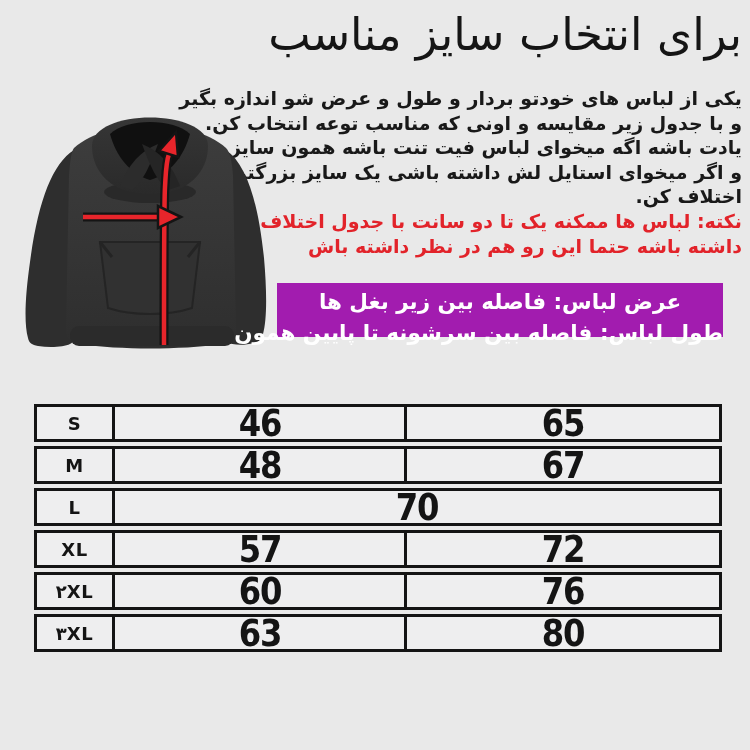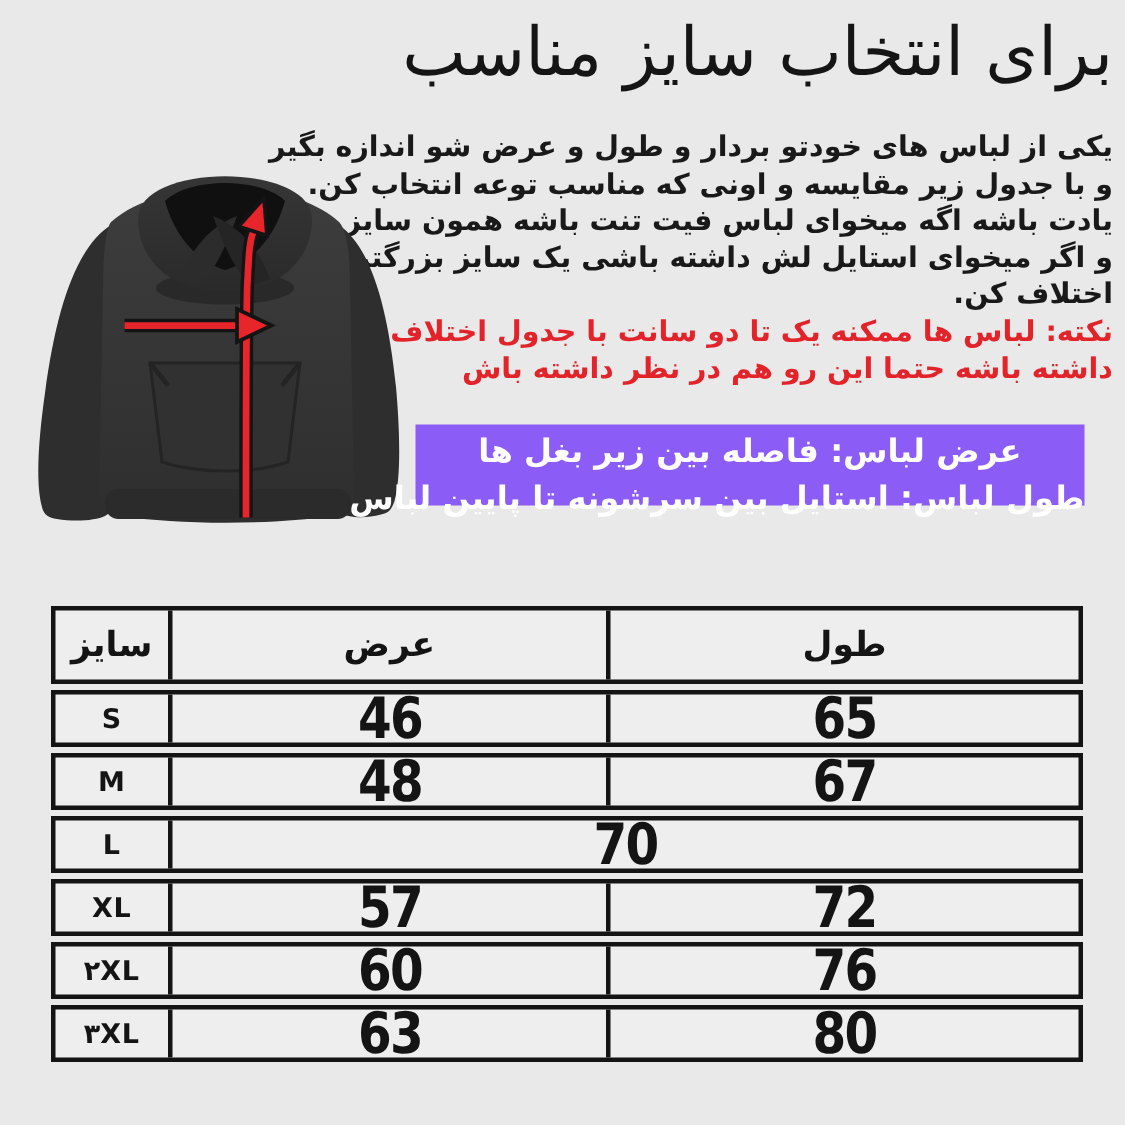--- a/index.html
+++ b/index.html
@@ -22,21 +22,21 @@
   .copy .line { white-space:nowrap; }
   .copy .red { color:#e2232a; }
 
   .hoodie {
     position:absolute; left:8px; top:92px; width:262px; height:264px;
   }
 
   .banner {
     position:absolute; left:277px; top:283px; width:446px; height:54px;
     box-sizing:border-box; padding-top:3px;
-    background:#8b5cf6; color:#ffffff; direction:rtl; text-align:center;
+    background:#a21caf; color:#ffffff; direction:rtl; text-align:center;
     font-weight:bold; font-size:21.5px; line-height:31px;
   }
   .banner .bline { white-space:nowrap; }
 
   .size-table { position:absolute; left:34px; top:404px; width:688px; }
   .trow {
     display:flex; box-sizing:border-box;
     border:3px solid #141414; background:#eeeeef; margin-bottom:4px;
   }
   .trow.hdr  { height:52px; }
@@ -108,29 +108,24 @@
 
     <g>
       <path d="M75,125 L152,125" stroke="#141414" stroke-width="9"></path>
       <path d="M75,125 L152,125" stroke="#e8252b" stroke-width="4.5"></path>
       <path d="M173,125 L150,114 L150,136 Z" fill="#e8252b" stroke="#141414" stroke-width="2.5"></path>
     </g>
   </svg>
 
   <div class="banner">
     <div class="bline">عرض لباس: فاصله بین زیر بغل ها</div>
-    <div class="bline">طول لباس: استایل بین سرشونه تا پایین لباس</div>
+    <div class="bline">طول لباس: فاصله بین سرشونه تا پایین همون</div>
   </div>
 
   <div class="size-table">
-    <div class="trow hdr">
-      <div class="cell c1">سایز</div>
-      <div class="cell c2">عرض</div>
-      <div class="cell c3">طول</div>
-    </div>
     <div>
   <div class="trow data">
     <div class="cell c1 sz">S</div>
     <div class="cell c2">
             <span class="num">46</span>
           </div>
     <div class="cell c3">
             <span class="num">65</span>
           </div>
   </div>

